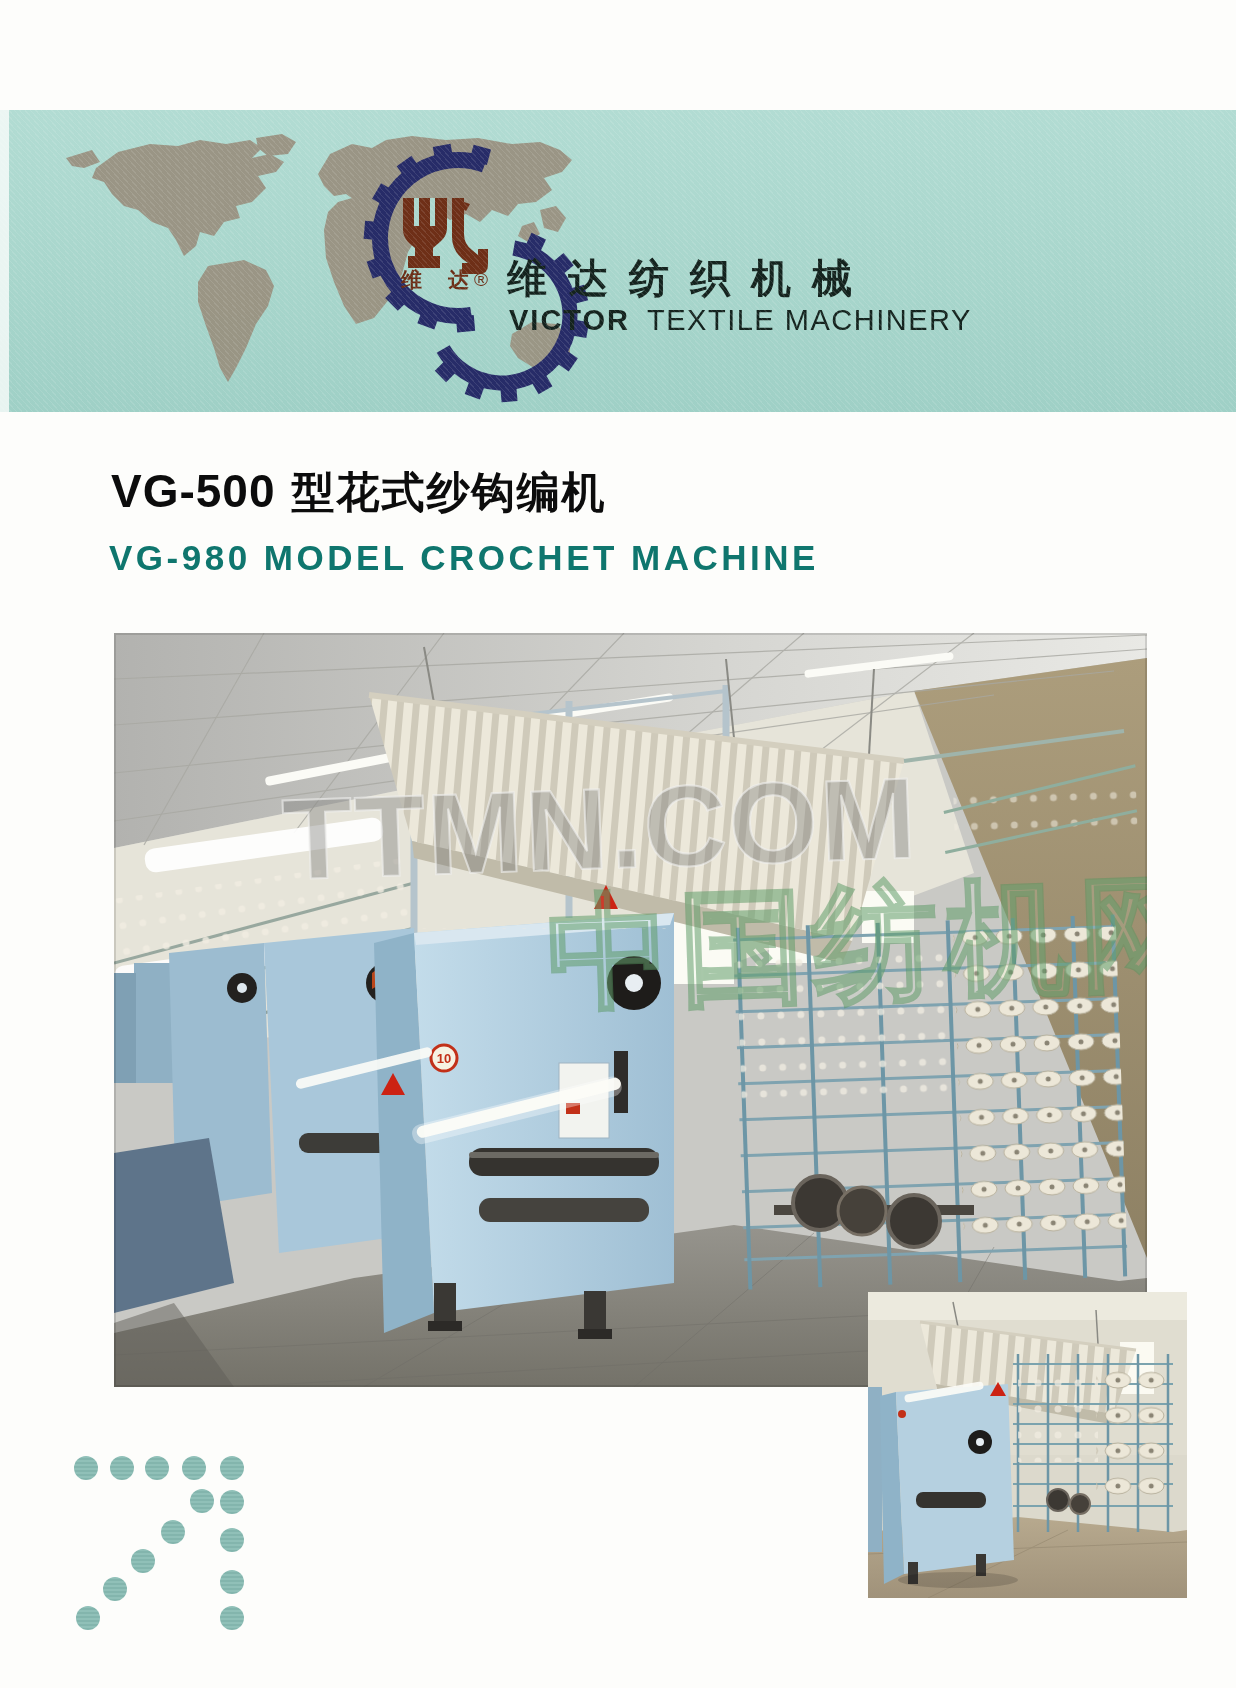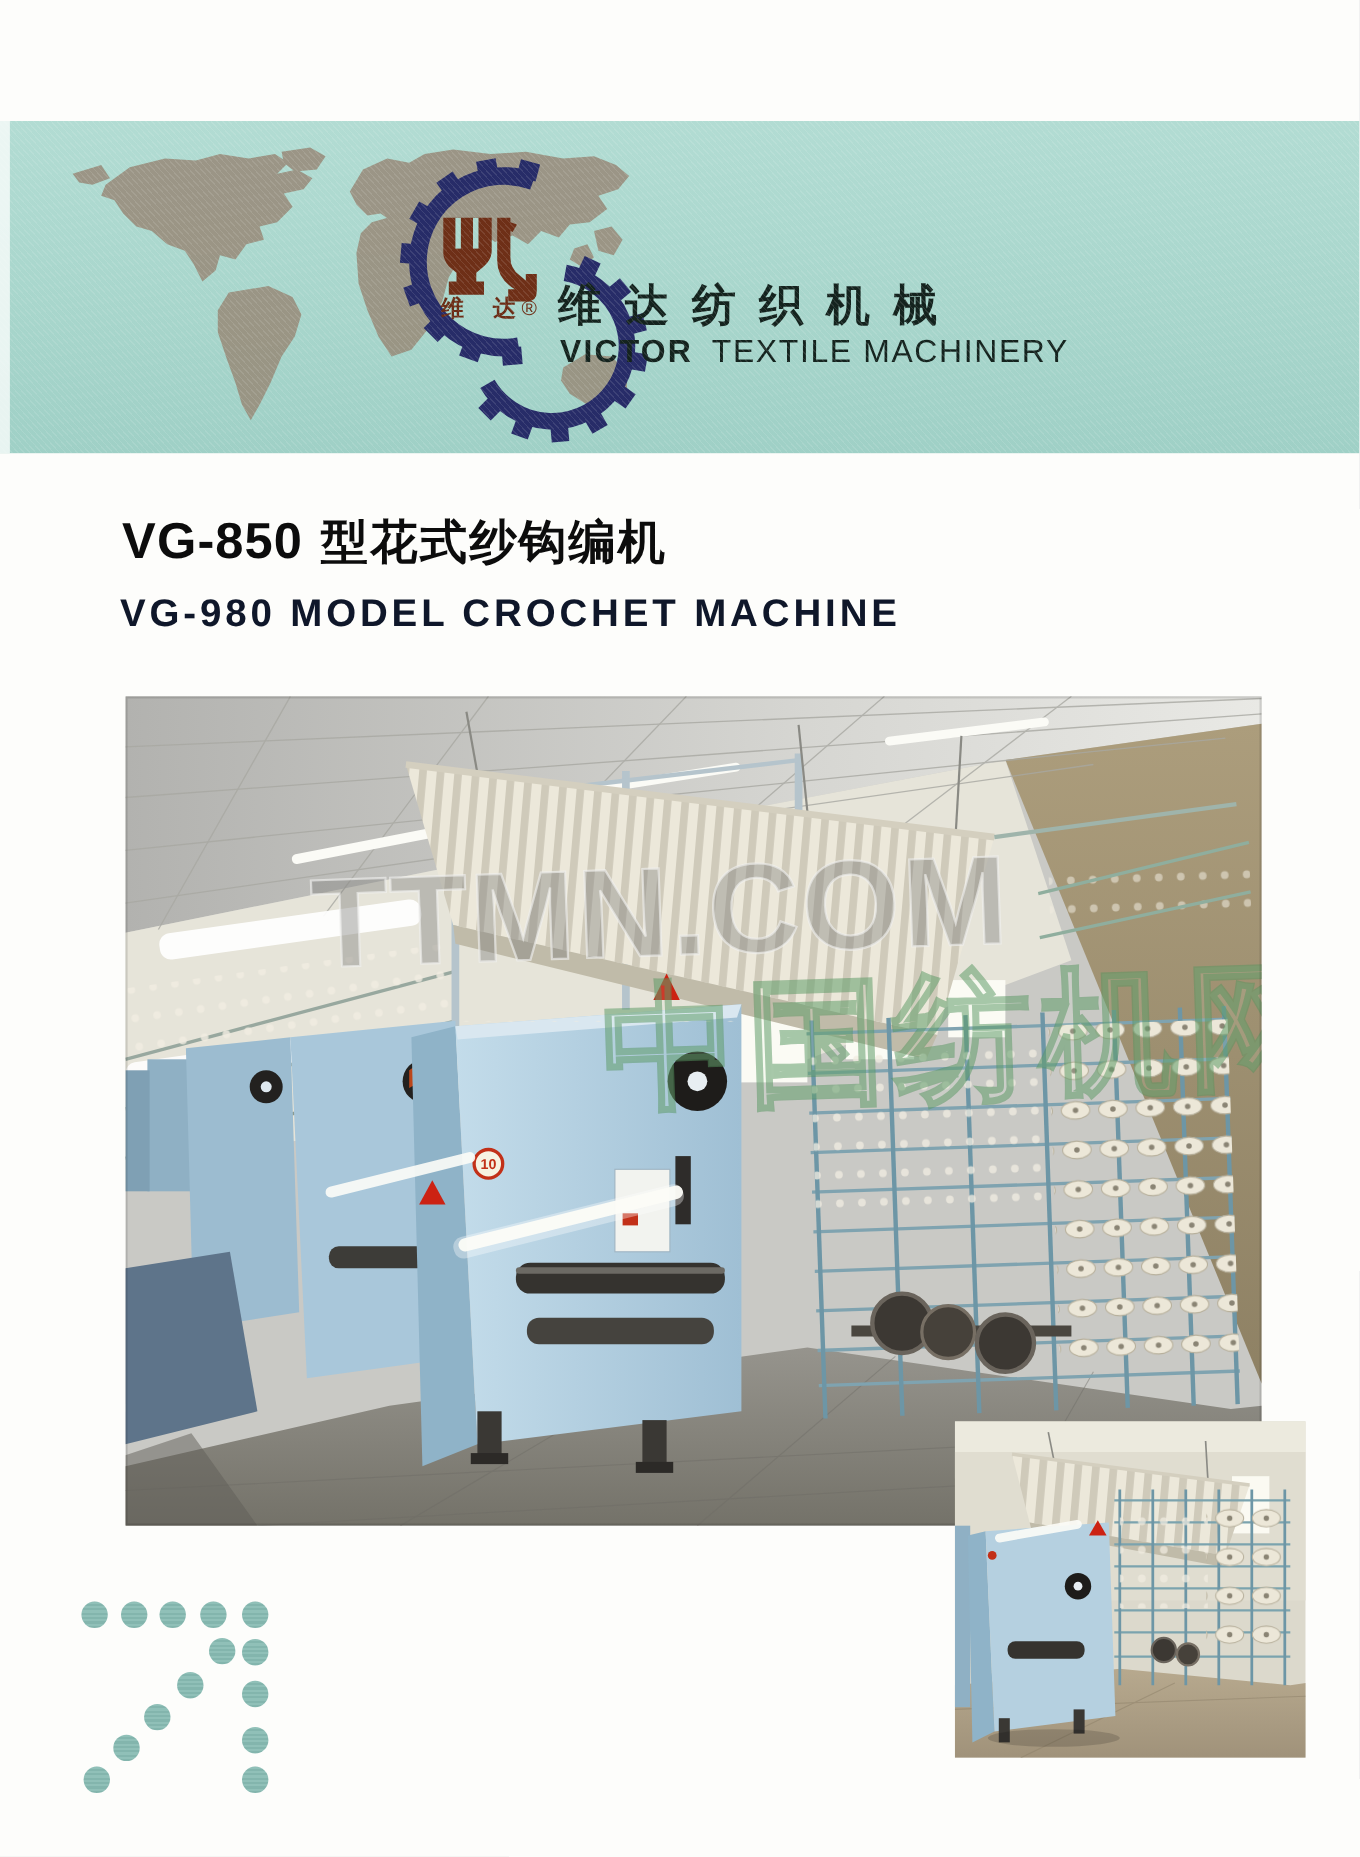--- a/index.html
+++ b/index.html
@@ -31,21 +31,21 @@
     position:absolute;left:509px;top:196px;line-height:1;white-space:nowrap;color:#14231e;
   }
   .banner-en .b{font-size:29px;font-weight:700;letter-spacing:2px;}
   .banner-en .r{font-size:29px;font-weight:400;letter-spacing:1.5px;margin-left:17px;}
   
   .heading{position:absolute;left:111px;top:464px;white-space:nowrap;}
   .heading .model{font-size:46px;font-weight:800;color:#0c0c0c;letter-spacing:1px;}
   .heading .cn{font-size:43px;font-weight:700;color:#0c0c0c;margin-left:16px;letter-spacing:2px;font-family:Liberation Mono, monospace;}
   .heading2{
     position:absolute;left:109px;top:538px;font-size:35px;font-weight:700;
-    color:#0f172a;letter-spacing:3.5px;white-space:nowrap;
+    color:#0f766e;letter-spacing:3.5px;white-space:nowrap;
   }
   
   .photo-main{position:absolute;left:114px;top:633px;width:1033px;height:754px;}
   .photo-inset{position:absolute;left:868px;top:1292px;width:319px;height:306px;z-index:5;}
   .photo-main svg,.photo-inset svg{display:block;width:100%;height:100%;}
   
   .dot{position:absolute;width:24px;height:24px;border-radius:50%;
        background:repeating-linear-gradient(0deg,#83b5ad 0 2px,#90c0b8 2px 4px);}
 </style>
 </head>
@@ -106,21 +106,21 @@
     </svg>
     <div class="banner-cn">维达纺织机械</div>
     <div class="banner-en">
       <span class="b">VICTOR</span><span class="r">TEXTILE MACHINERY</span>
     </div>
     <div class="banner-texture"></div>
   </div>
   <div class="banner-edge"></div>
 
   <div class="heading">
-    <span class="model">VG-850</span><span class="cn">型花式纱钩编机</span>
+    <span class="model">VG-500</span><span class="cn">型花式纱钩编机</span>
   </div>
   <div class="heading2">VG-980 MODEL CROCHET MACHINE</div>
 
   <div class="photo-main">
   <svg viewBox="0 0 1033 754" preserveAspectRatio="none">
     <defs>
       <linearGradient id="ceilG" x1="0" y1="0" x2="1" y2="0">
         <stop offset="0" stop-color="#b2b2af"></stop>
             <stop offset="0.6" stop-color="#d6d6d2"></stop>
             <stop offset="1" stop-color="#e9e9e5"></stop>

